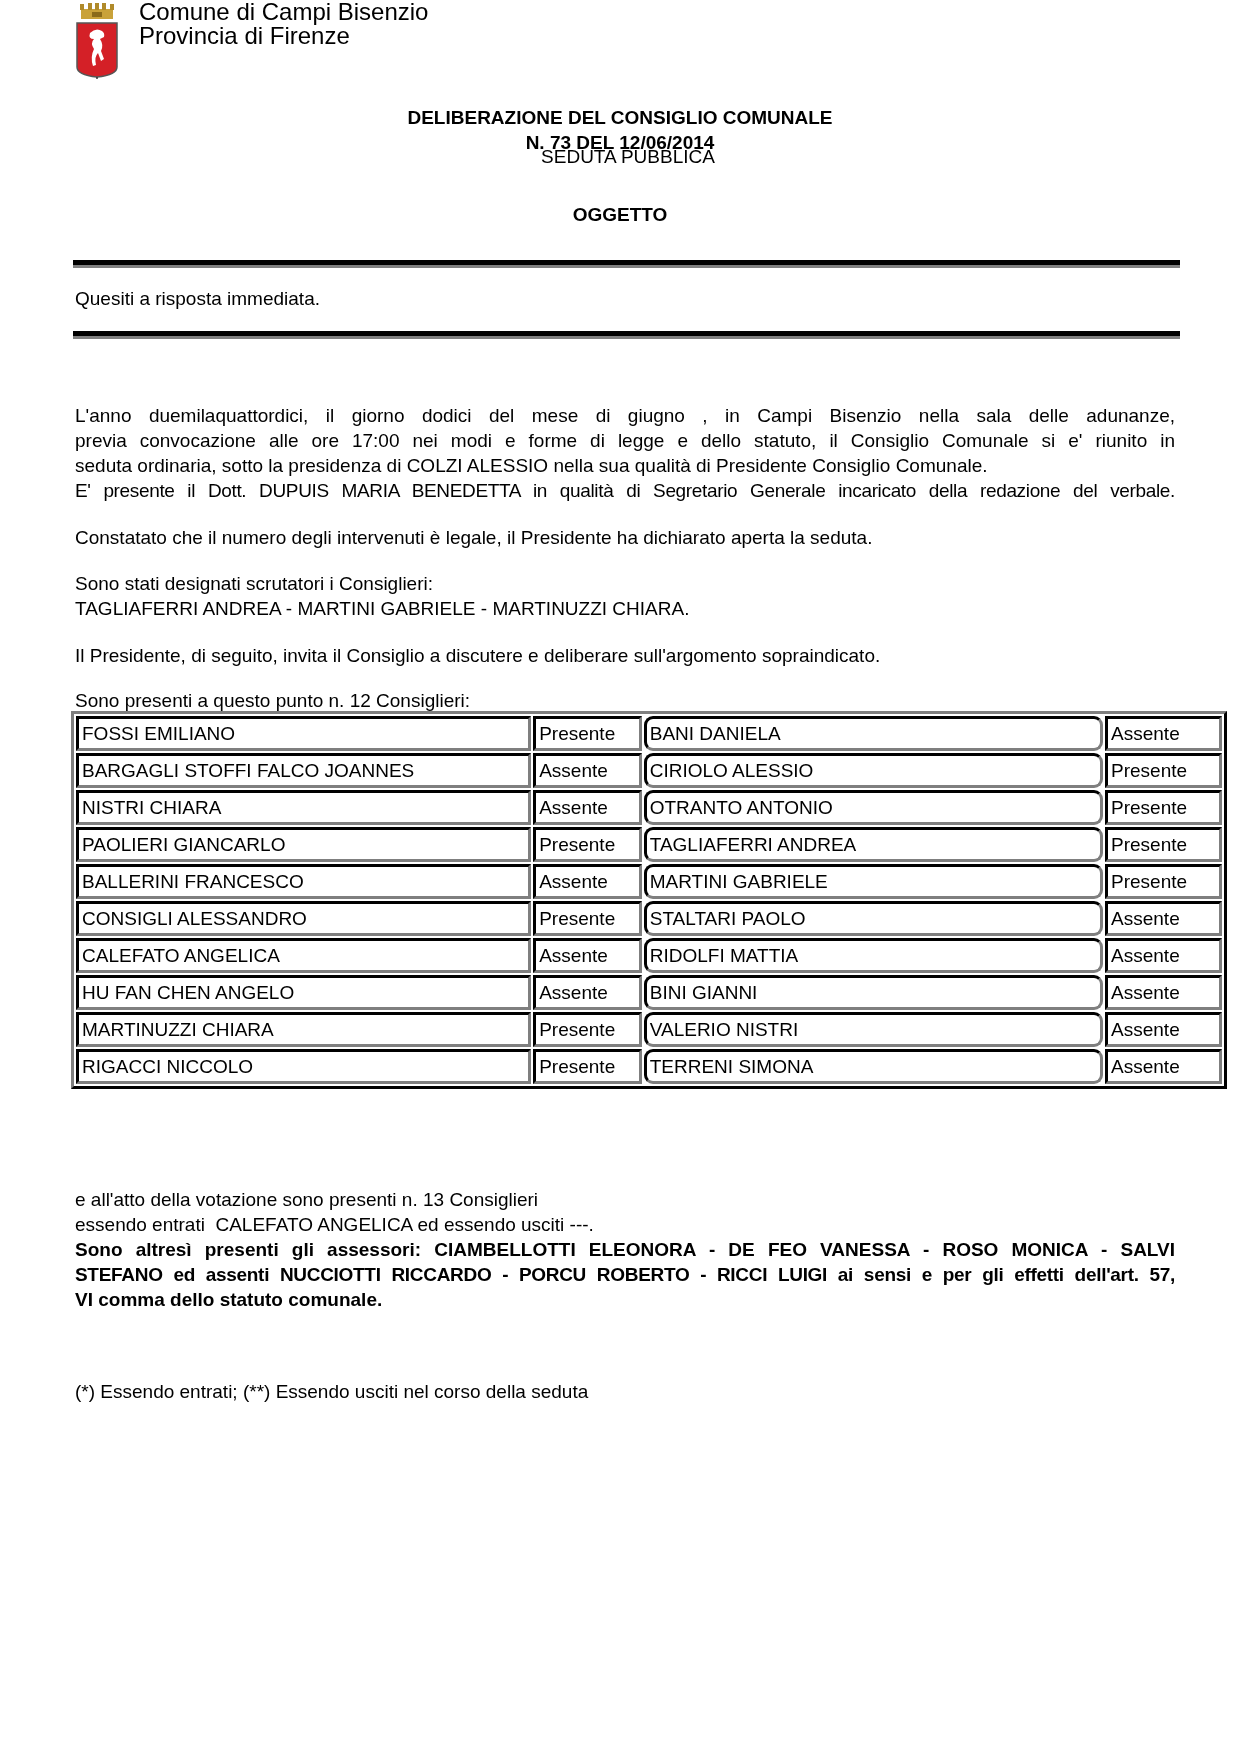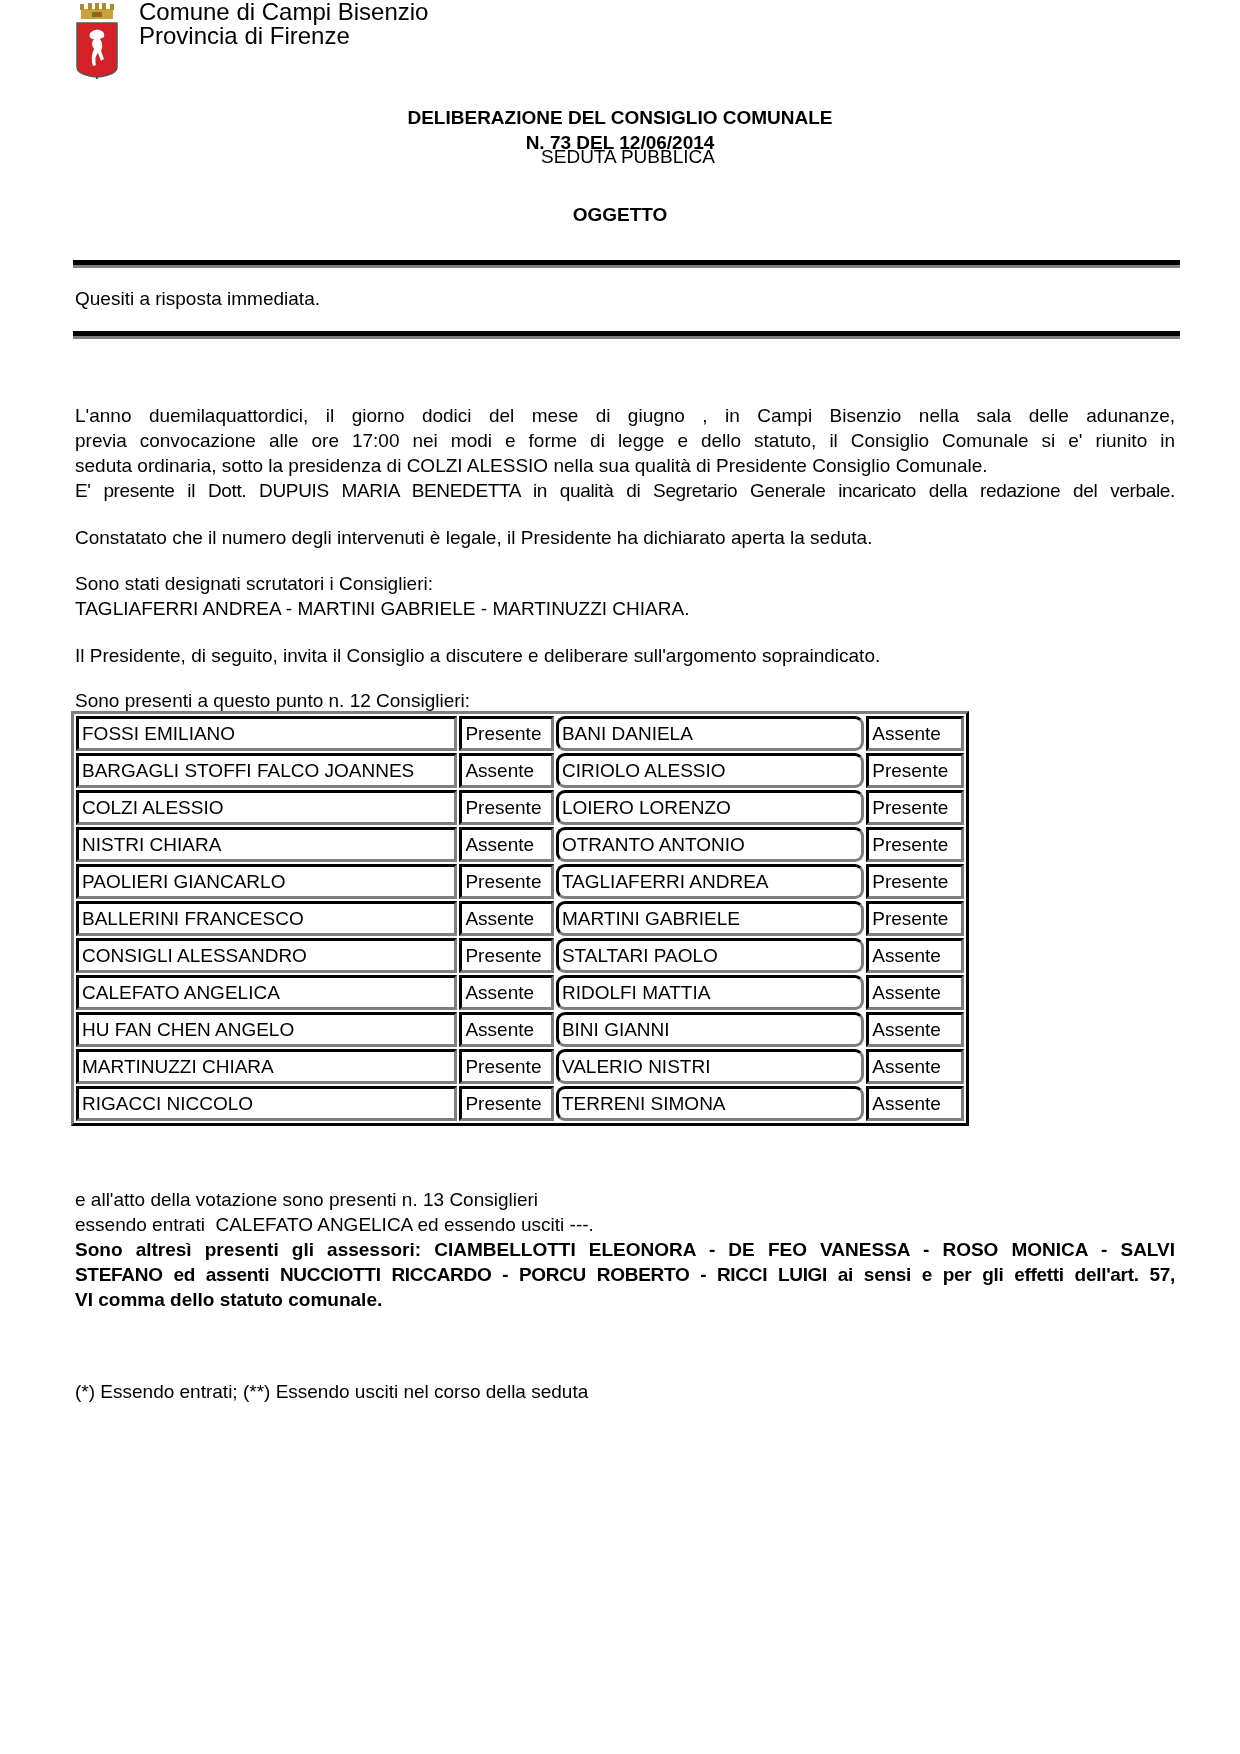--- a/index.html
+++ b/index.html
@@ -8,21 +8,21 @@
   .abs { position: absolute; }
   .logo { left: 74px; top: 3px; width: 46px; height: 76px; }
   .hdr { left: 139px; font-size: 24px; line-height: 22px; white-space: nowrap; }
   .center { left: 0; width: 1240px; text-align: center; font-size: 19px; line-height: 24px; }
   .bold { font-weight: bold; margin-top: 33px; }
   .rule { left: 73px; width: 1107px; height: 5px; background: #000;
           border-bottom: 3px solid #7f7f7f; }
   .txt { left: 75px; width: 1100px; font-size: 19px; line-height: 25px; }
   .line-just { text-align: justify; text-align-last: justify; display: block; }
   .line { display: block; white-space: nowrap; }
-  table.att { position: absolute; left: 71px; top: 711px; width: 898px;
+  table.att { position: absolute; left: 71px; top: 711px; width: 1156px;
               border-collapse: separate; border-spacing: 2px;
               border-top: 3px solid #7f7f7f; border-left: 3px solid #7f7f7f;
               border-right: 3px solid #000; border-bottom: 3px solid #000; }
   table.att td { height: 29px; padding: 0 3px; font-size: 19px; line-height: 29px;
                  border-top: 3px solid #000; border-left: 3px solid #000;
                  border-right: 3px solid #7f7f7f; border-bottom: 3px solid #7f7f7f;
                  white-space: nowrap; vertical-align: middle; }
   td.name { width: 424px; }
   td.stat { width: 92px; }
   td.name2 { width: 428px; border-radius: 9px; }
@@ -81,26 +81,20 @@
         <td class="name2">BANI DANIELA</td>
         <td class="stat2">Assente</td>
       </tr>
       <tr>
         <td class="name">BARGAGLI STOFFI FALCO JOANNES</td>
         <td class="stat">Assente</td>
         <td class="name2">CIRIOLO ALESSIO</td>
         <td class="stat2">Presente</td>
       </tr>
       <tr>
-        <td class="name">COLZI ALESSIO</td>
-        <td class="stat">Presente</td>
-        <td class="name2">LOIERO LORENZO</td>
-        <td class="stat2">Presente</td>
-      </tr>
-      <tr>
         <td class="name">NISTRI CHIARA</td>
         <td class="stat">Assente</td>
         <td class="name2">OTRANTO ANTONIO</td>
         <td class="stat2">Presente</td>
       </tr>
       <tr>
         <td class="name">PAOLIERI GIANCARLO</td>
         <td class="stat">Presente</td>
         <td class="name2">TAGLIAFERRI ANDREA</td>
         <td class="stat2">Presente</td>

